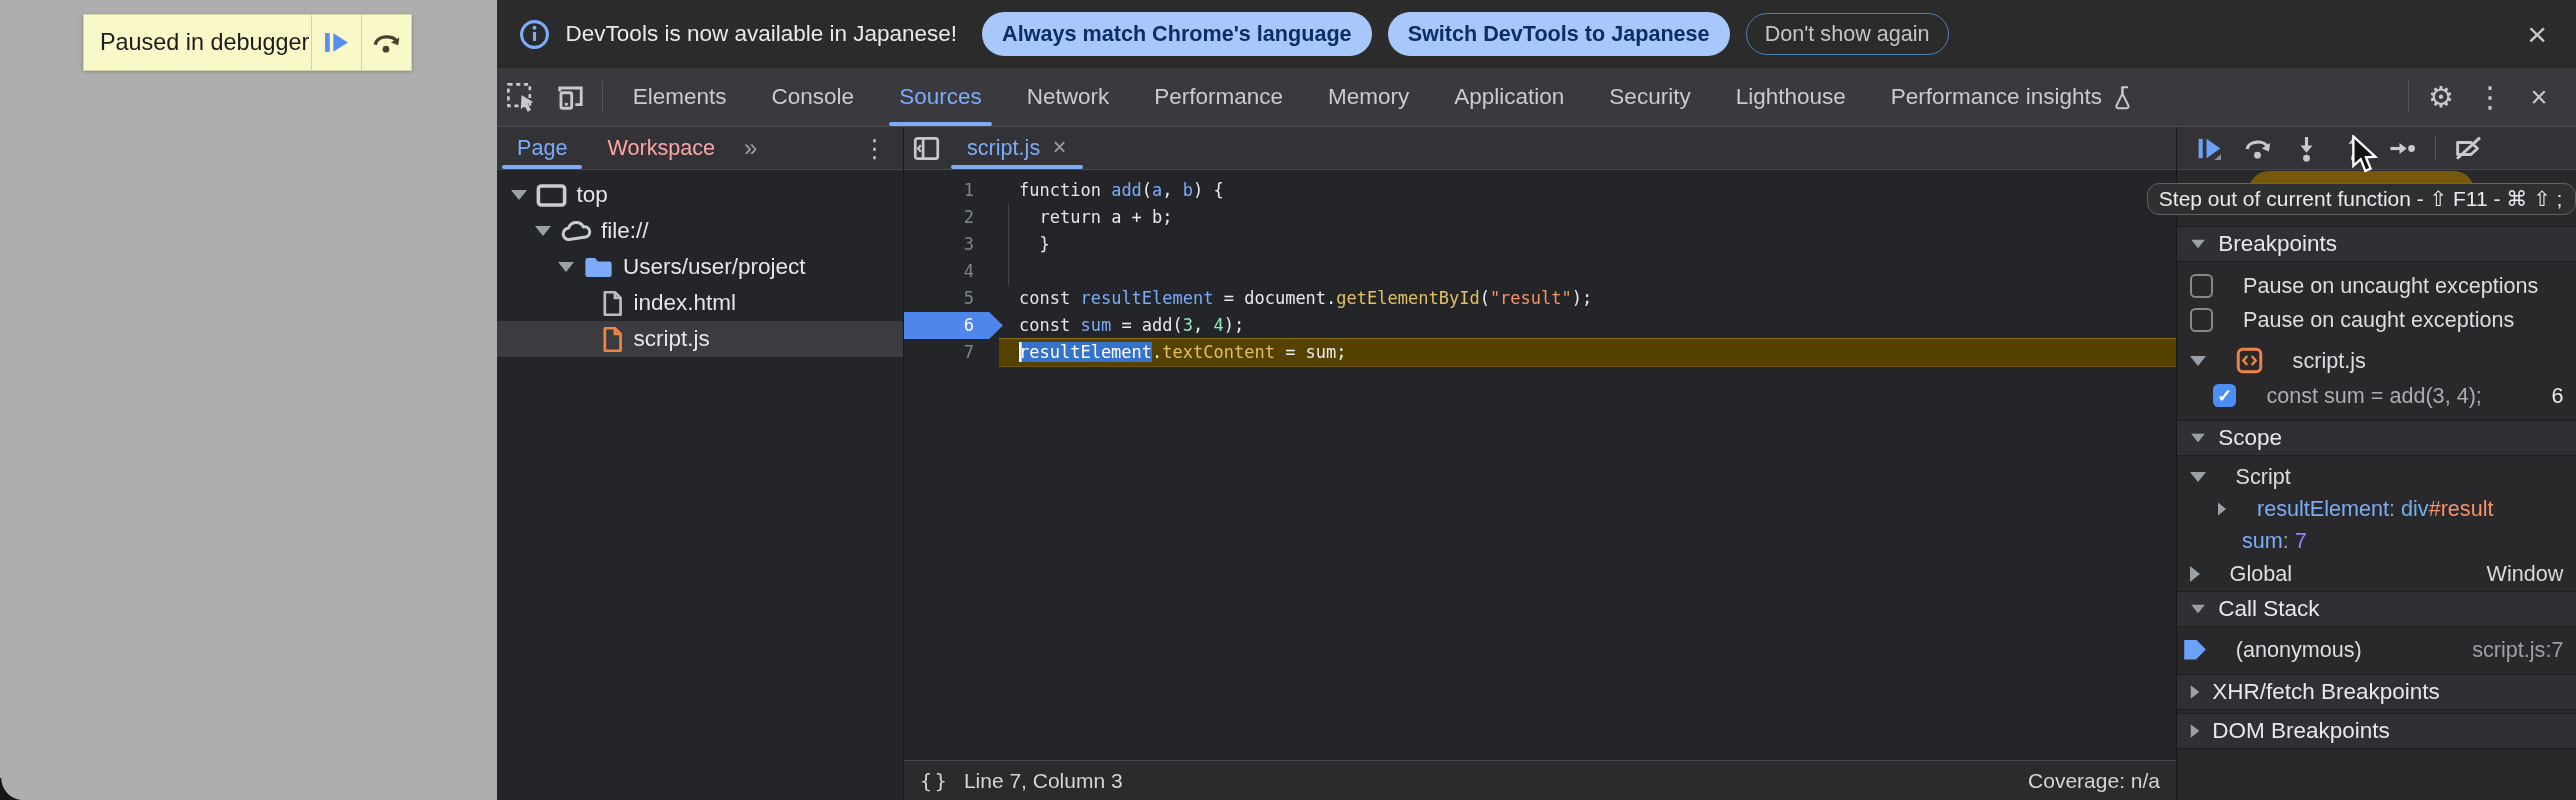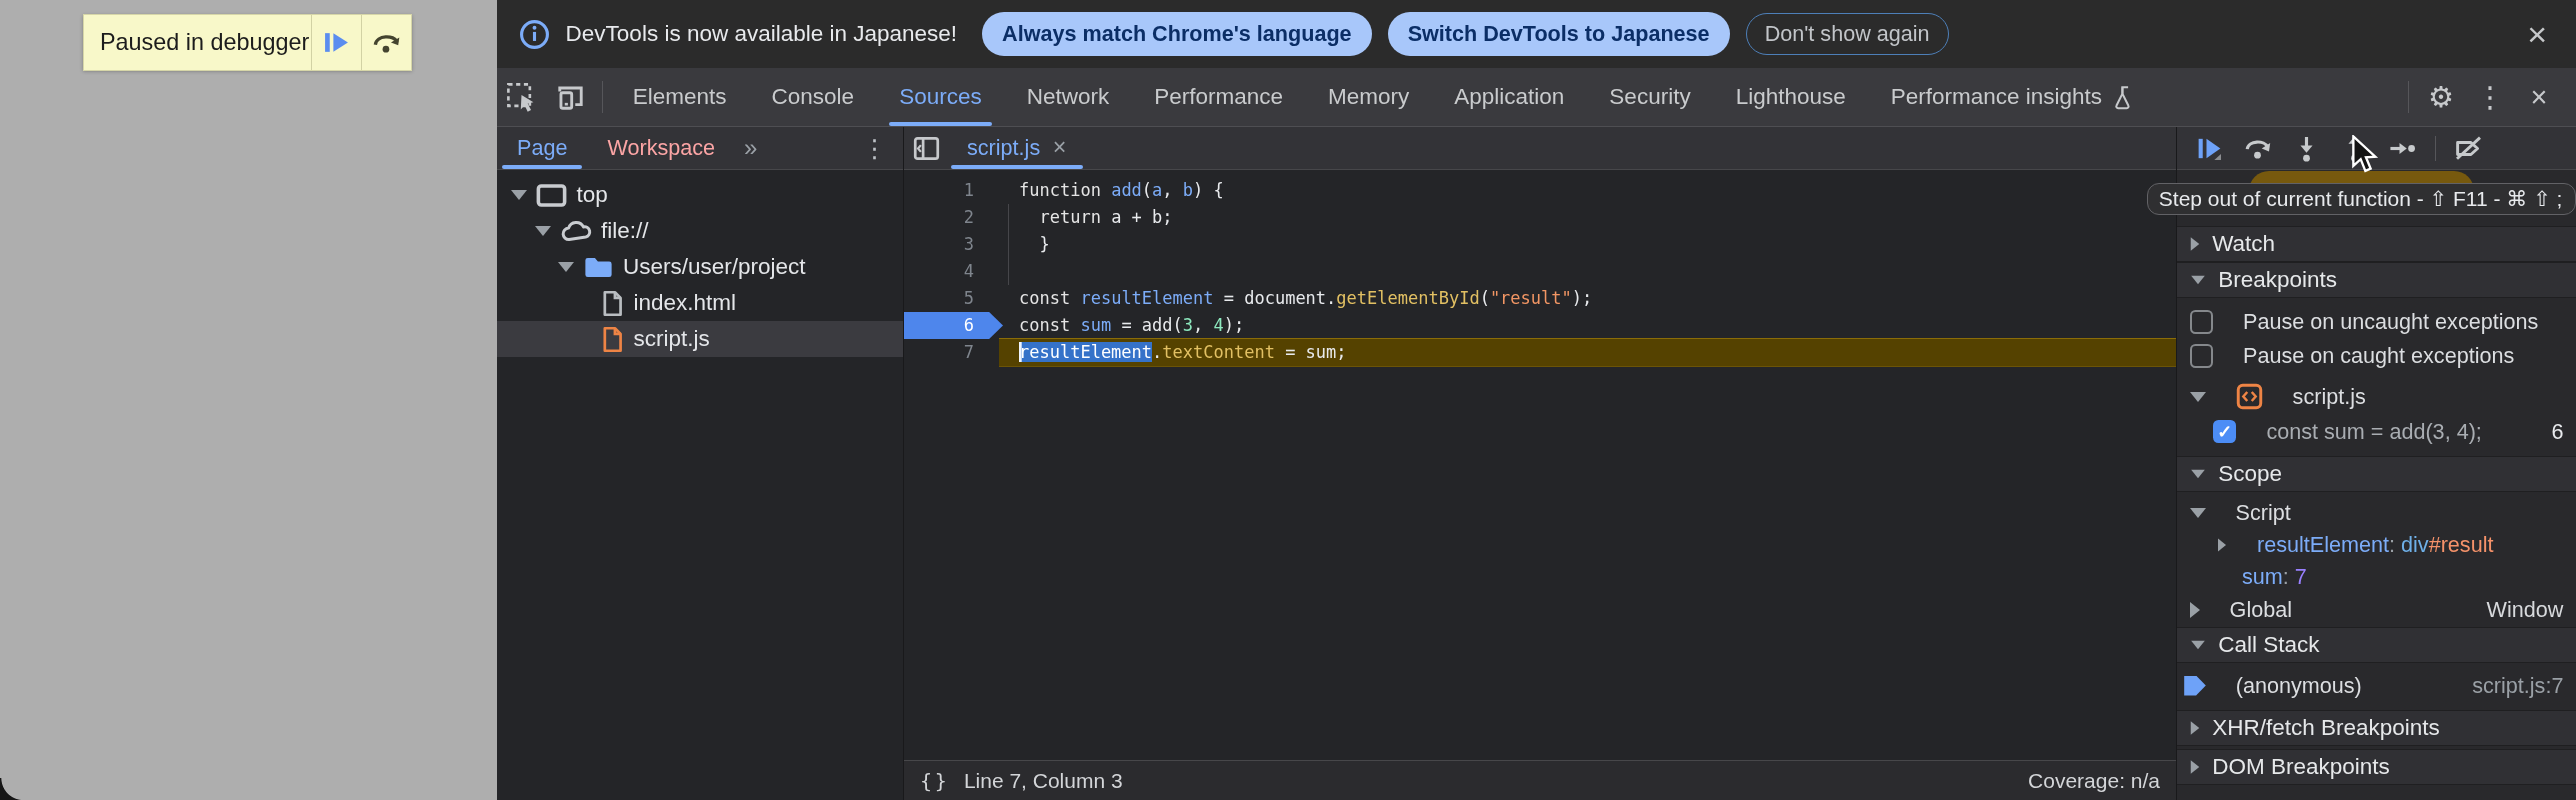--- a/index.html
+++ b/index.html
@@ -357,24 +357,20 @@
           <svg width="29" height="29" viewBox="0 0 24 24">
             <path d="M3 7 h11 l5.5 5 -5.5 5 H3 Z" fill="none" stroke="#c7cacc" stroke-width="2.4" stroke-linejoin="round"></path>
             <line x1="2.5" y1="20.5" x2="21.5" y2="3" stroke="#c7cacc" stroke-width="2.4"></line>
           </svg>
         </div>
       </div>
 
       <div class="dbg-gap"></div>
 
       <div class="sec-header">
-        <span class="tri-r"></span>
-        <span>Watch</span>
-      </div>
-      <div class="sec-header">
         <span class="tri-d"></span>
         <span>Breakpoints</span>
       </div>
       <div style="padding:7.2px 0 5.4px">
         <div class="dbg-row">
           <span class="cb"></span>
           <span>Pause on uncaught exceptions</span>
         </div>
         <div class="dbg-row">
           <span class="cb"></span>

